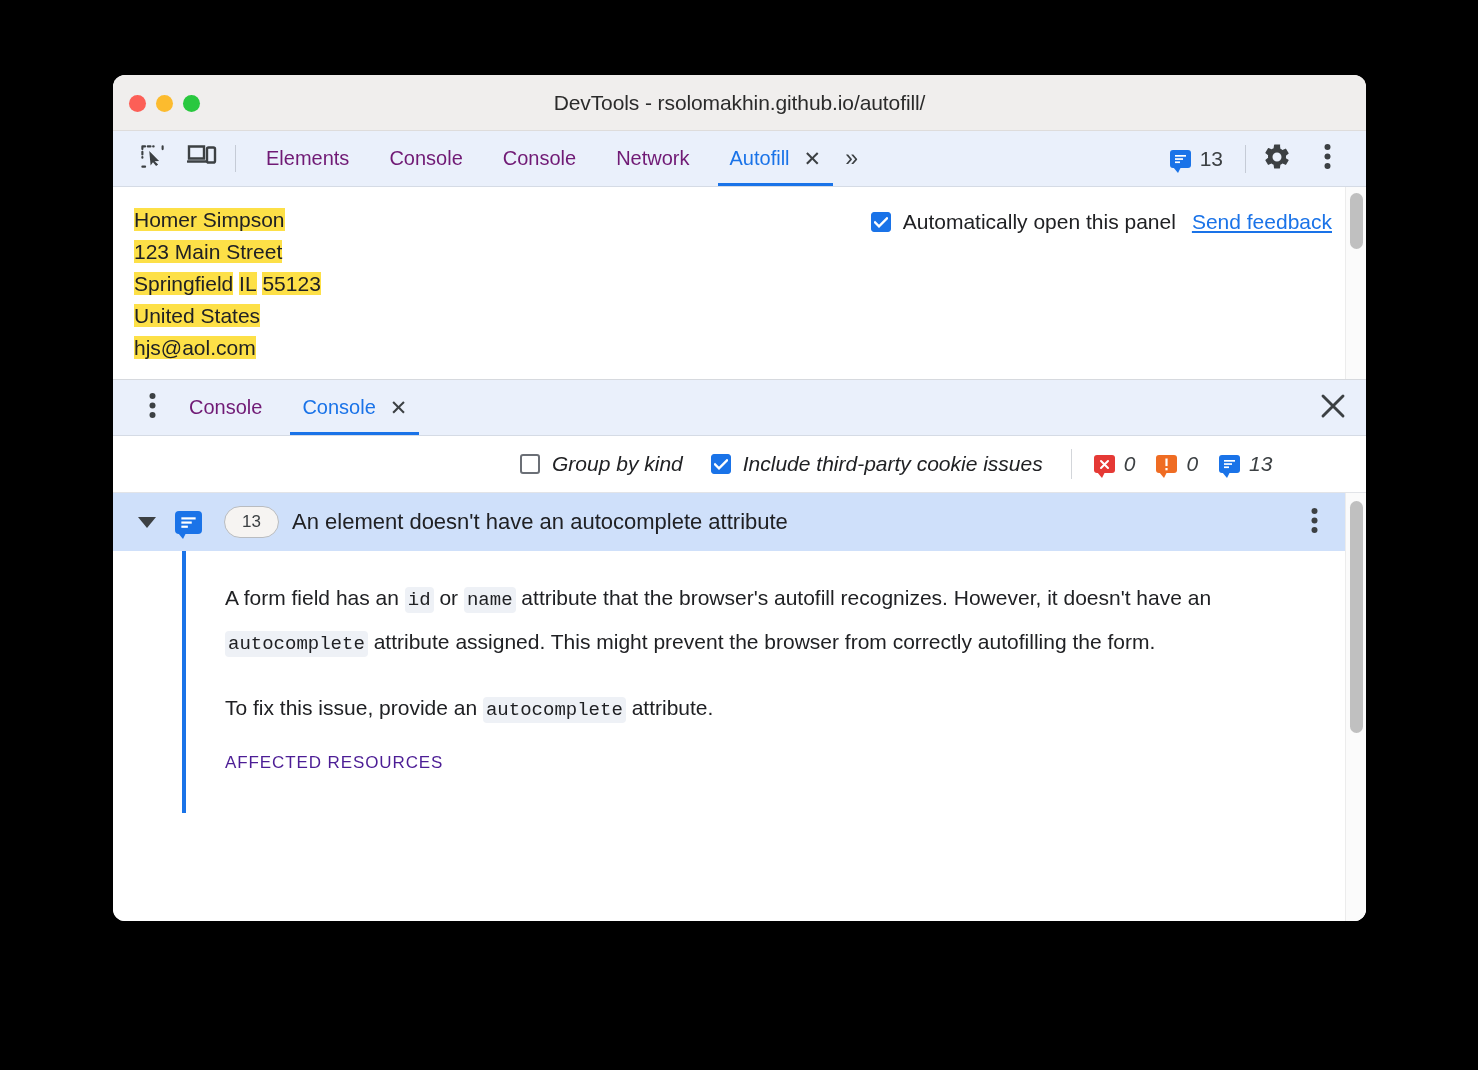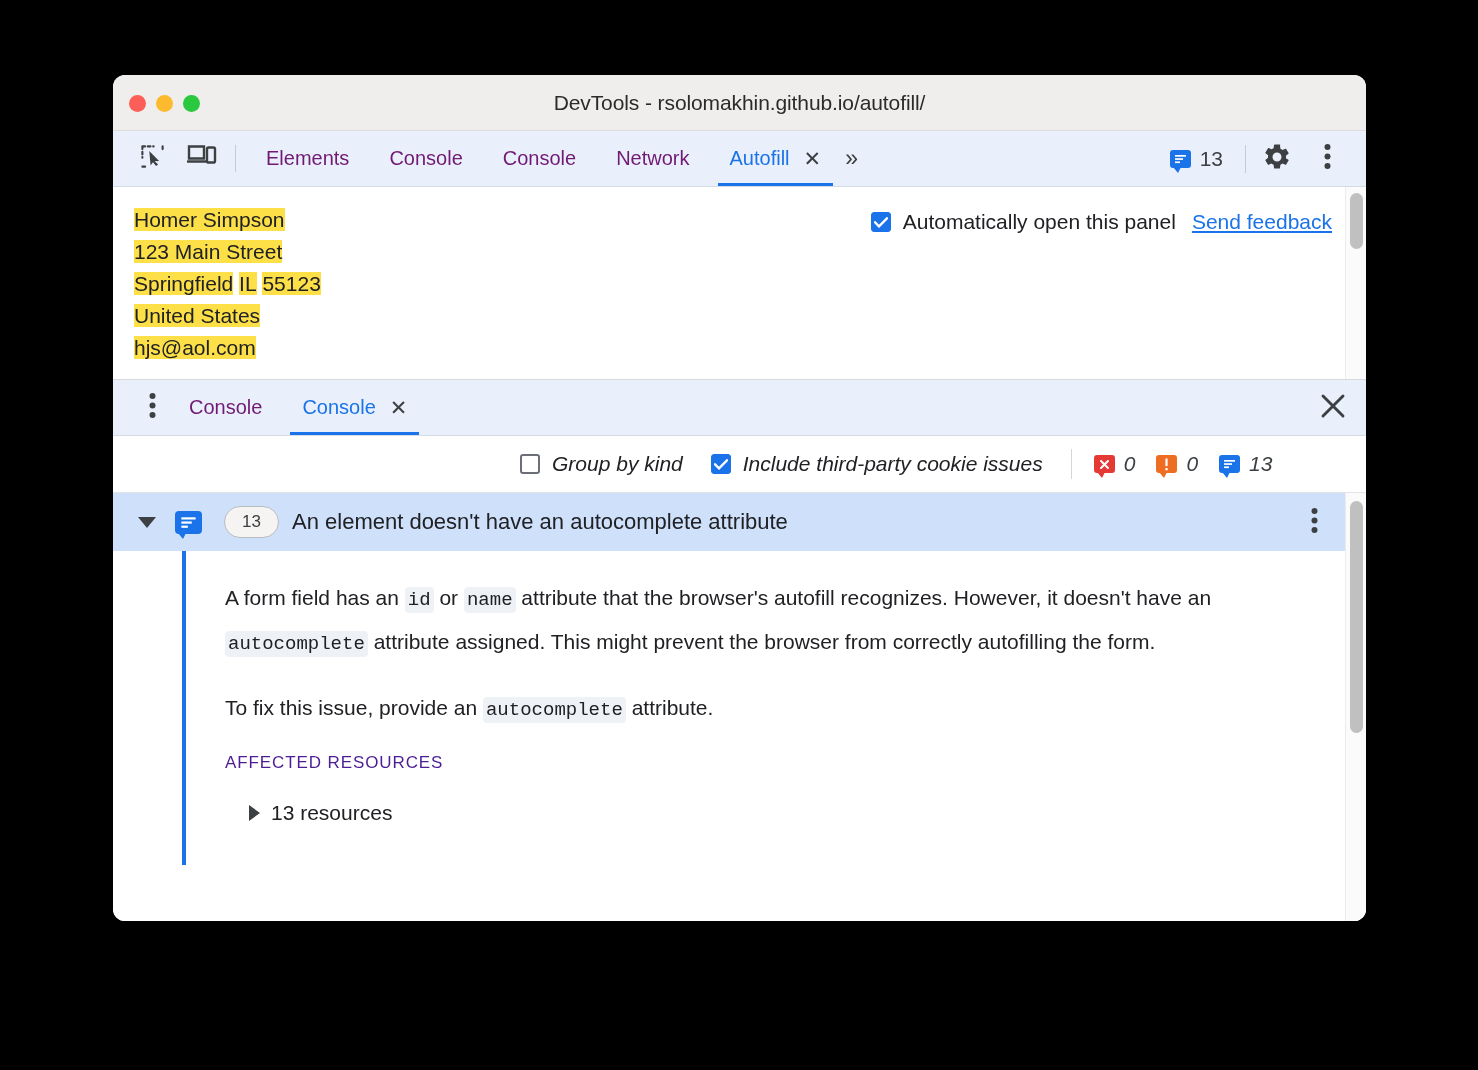--- a/index.html
+++ b/index.html
@@ -554,24 +554,20 @@
     <div id="issue-body">
       <div id="issue-accent"></div>
 
       <div id="issue-text">
         <p><span>A form field has an </span><code>id</code><span> or </span><code>name</code><span> attribute that the browser's autofill recognizes. However, it doesn't have an </span><code>autocomplete</code><span> attribute assigned. This might prevent the browser from correctly autofilling the form.</span></p>
 
         <p><span>To fix this issue, provide an </span><code>autocomplete</code><span> attribute.</span></p>
 
         <div class="affected-title">AFFECTED RESOURCES</div>
 
-        <div class="resources-row">
-          <span class="caret-right"></span>
-          <span>13 resources</span>
-        </div>
       </div>
     </div>
 
     <div class="sb-track">
       <div class="sb-thumb" style="top:8px;height:232px;"></div>
     </div>
   </div>
 
 </div>
 

